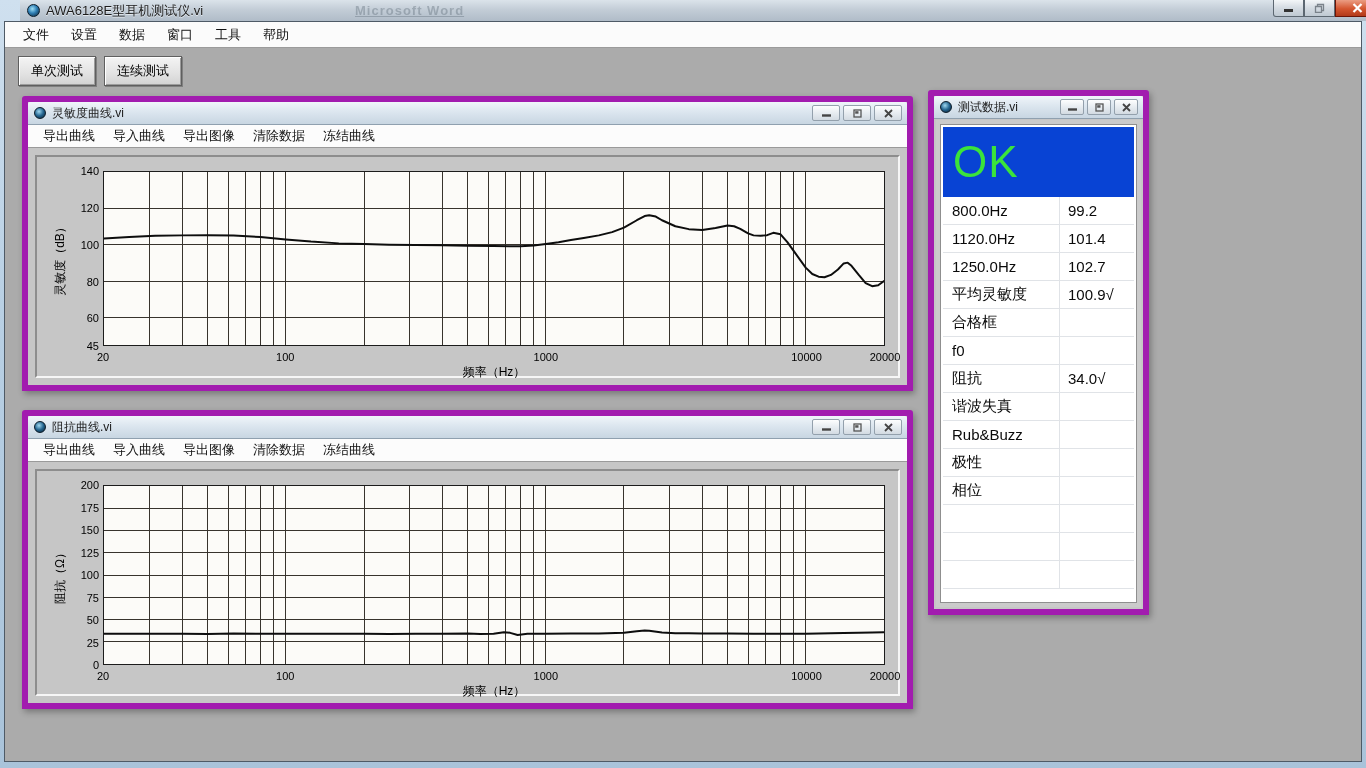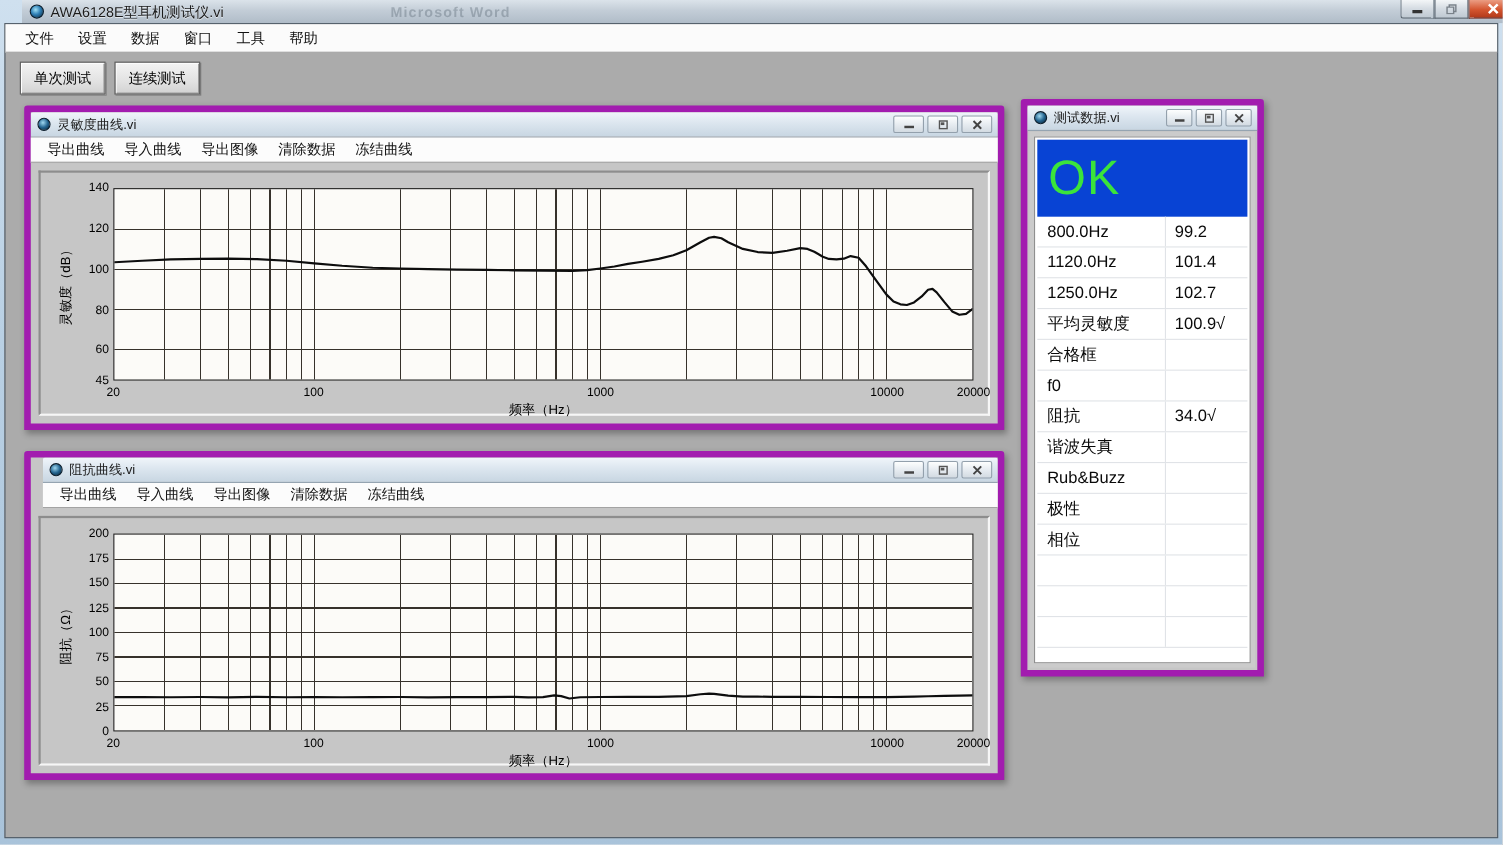--- a/index.html
+++ b/index.html
@@ -11,21 +11,21 @@
 
   
   .titlebar { position:absolute; left:0; top:0; width:1366px; height:21px;
     background:linear-gradient(180deg,#dbe3ea 0%,#c3cdd7 45%,#b0bcc8 100%);
     display:flex; align-items:center;margin-left:20px; }
   .app-icon { width:13px; height:13px; border-radius:50%; margin:0 6px 0 7px;
     background:radial-gradient(circle at 40% 35%,#9fe0f5 0%,#2f7fb5 45%,#0b2030 100%);
     border:1px solid #0a1d2c; }
   .main-title { font-size:13px; color:#1b1b1b; text-shadow:0 1px 0 rgba(255,255,255,.6); }
   .ghost-title { position:absolute; left:335px; top:3px; font-size:13px; font-weight:bold;
-    color:#5c6a76; opacity:.38; letter-spacing:1px; }
+    color:#5c6a76; opacity:.38; letter-spacing:1px;text-decoration:underline; }
   .caption-btns { position:absolute; right:6px; top:0; display:flex; }
   .cap-btn { width:31px; height:17px; border:1px solid #5c6771; border-top:none;
     background:linear-gradient(180deg,#f3f6f8 0%,#d4dbe2 50%,#bfc9d2 100%);
     display:flex; align-items:center; justify-content:center; }
   .cap-btn.first { border-radius:0 0 0 3px; }
   .cap-btn.close { width:45px; border-radius:0 0 3px 0; border-color:#6b1507;
     background:linear-gradient(180deg,#eb9d83 0%,#d4552f 55%,#b23a1a 100%); }
 
   
   .app-frame { position:absolute; left:4px; top:21px; width:1358px; height:741px;
@@ -217,21 +217,21 @@
                 <div class="xtick" style="left: 182.198px;">100</div>
                 <div class="xtick" style="left: 442.865px;">1000</div>
                 <div class="xtick" style="left: 703.532px;">10000</div>
                 <div class="xtick" style="left: 782px;">20000</div>
               </div>
             <div class="xaxis-label" style="top:207px;width:782px;">频率（Hz）</div>
           </div>
         </div>
       </div>
 
-      <div class="mdi" style="left:17px;top:362px;width:891px;height:299px;padding-left:11px;">
+      <div class="mdi" style="left:17px;top:362px;width:891px;height:299px;">
         <div class="mdi-titlebar">
           <div class="mdi-icon"></div>
           <div class="mdi-title">阻抗曲线.vi</div>
           <div class="mdi-btns">
             <div class="mdi-btn">
                 <svg class="glyph" width="9" height="7">
                   <path d="M0 5.5 H9" stroke="#444" stroke-width="2.4"></path>
                 </svg>
               </div>
             <div class="mdi-btn">

